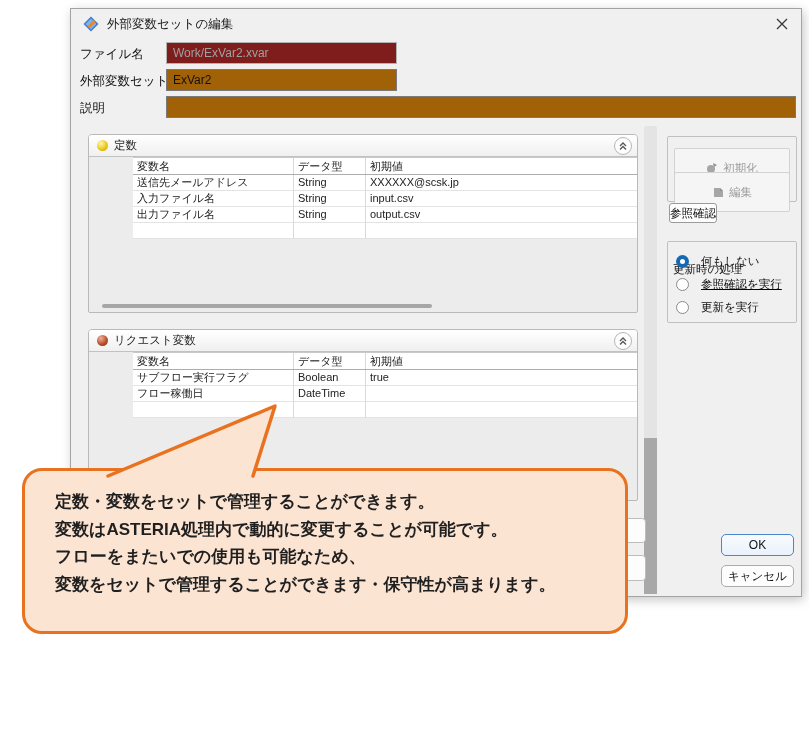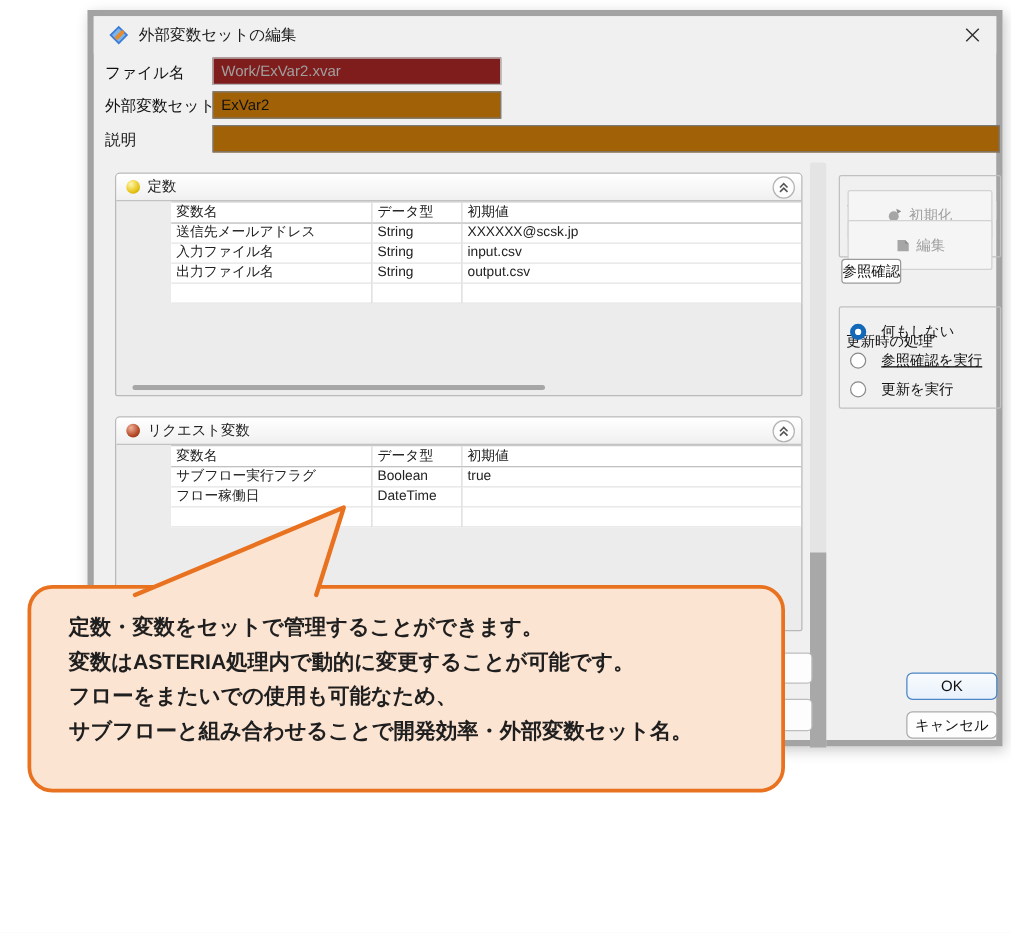--- a/index.html
+++ b/index.html
@@ -7,21 +7,21 @@
   body {
     width:809px; height:746px; position:relative; overflow:hidden;
     font-family:"Liberation Sans","DejaVu Sans",sans-serif;
     -webkit-font-smoothing:antialiased;
   }
   .canvas { position:absolute; left:0; top:0; width:809px; height:746px; }
 
   
   .dialog {
     position:absolute; left:70px; top:8px; width:732px; height:589px;
-    background:#f0f0f0; border:5px solid #a3a3a3;
+    background:#f0f0f0; border:1px solid #a3a3a3;
     box-shadow:2px 3px 10px rgba(0,0,0,.22);
     z-index:1;
   }
   .titlebar { position:absolute; left:0; top:0; width:100%; height:30px; background:#f0f0f0; }
   .title-icon { position:absolute; left:12px; top:7px; width:16px; height:16px; }
   .title-text { position:absolute; left:36px; top:0; height:30px; line-height:30px; font-size:12.5px; color:#1a1a1a; }
   .close-btn { position:absolute; right:6px; top:3px; width:26px; height:24px; display:flex; align-items:center; justify-content:center; cursor:pointer; }
 
   .form-label { position:absolute; left:9px; font-size:12.5px; color:#111; height:22px; line-height:22px; white-space:nowrap; }
   .txt {
@@ -280,20 +280,20 @@
     </div>
     <div class="cancel-btn">
       <span>キャンセル</span>
     </div>
   </div>
 
   <div class="callout">
     <div class="callout-line nowrap">定数・変数をセットで管理することができます。</div>
     <div class="callout-line nowrap">変数はASTERIA処理内で動的に変更することが可能です。</div>
     <div class="callout-line nowrap">フローをまたいでの使用も可能なため、</div>
-    <div class="callout-line nowrap">サブフローと組み合わせることで開発効率・外部変数セット名。</div>
+    <div class="callout-line nowrap">変数をセットで管理することができます・保守性が高まります。</div>
   </div>
   <svg class="callout-tail" viewBox="0 0 200 84">
     <polygon points="13,80 180,10 158,80" fill="#fce4d3"></polygon>
     <path d="M13,80 L180,10 L158,80" fill="none" stroke="#e8721f" stroke-width="3.5" stroke-linecap="round" stroke-linejoin="round"></path>
   </svg>
 
 </div>
 
 </body></html>

